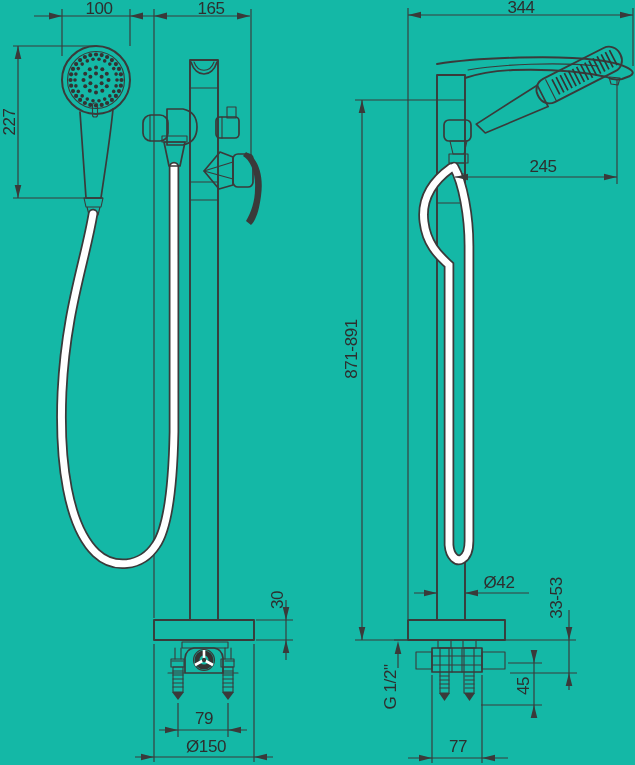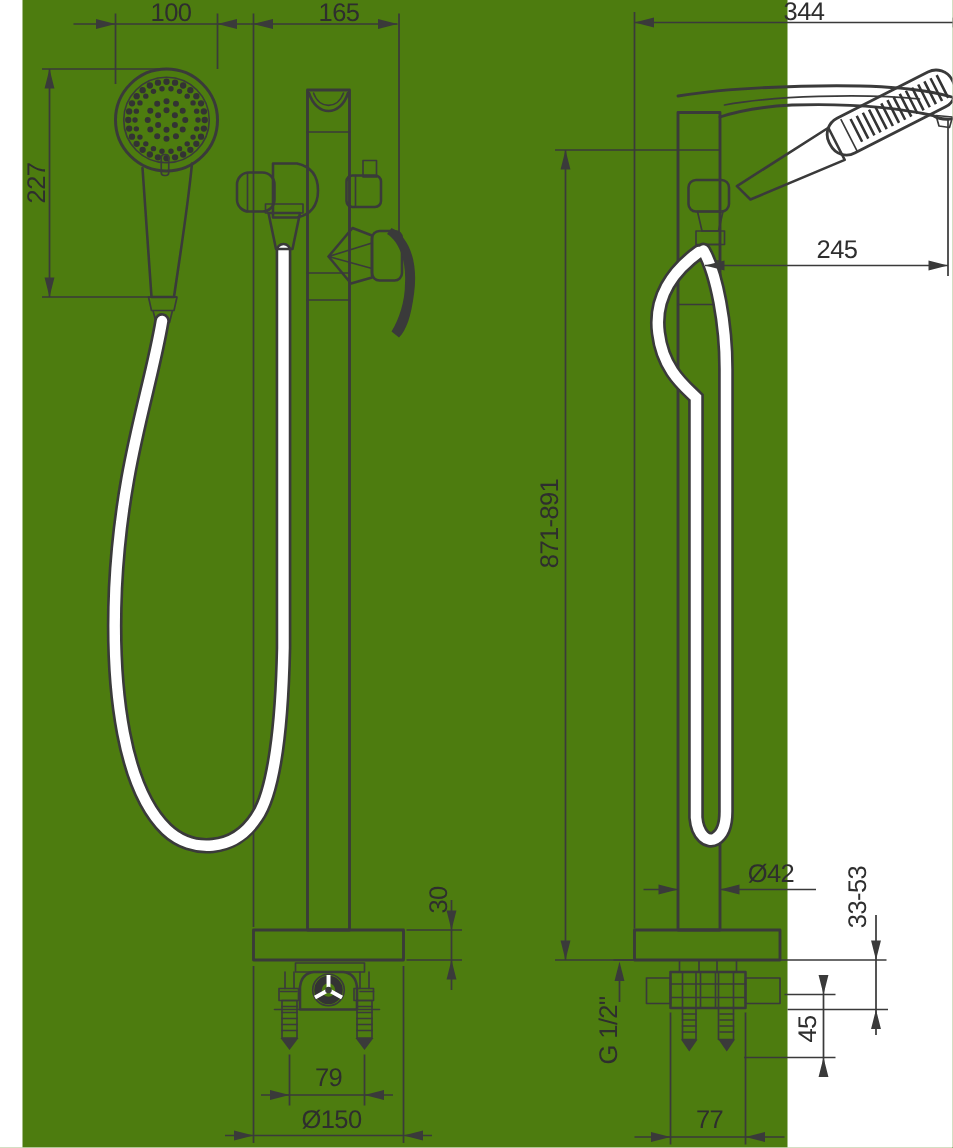--- a/index.html
+++ b/index.html
@@ -1,17 +1,17 @@
 <!DOCTYPE html>
 <html><head>
 <meta charset="utf-8">
 <style>
   :root { --line:#3a3a3a; --txt:#2e2e2e; }
   html,body { margin:0; padding:0; background:#ffffff; }
-  .canvas { width:510px; height:765px; background:#4d7c0f; position:relative;margin-left:15px; }
+  .canvas { width:635px; height:765px; background:#14b8a6; position:relative; }
   svg { display:block; }
   .ln   { fill:none; stroke:var(--line); stroke-width:1.7; stroke-linecap:round; stroke-linejoin:round; }
   .th   { fill:none; stroke:var(--line); stroke-width:1.1; stroke-linecap:round; stroke-linejoin:round; }
   .dim  { fill:none; stroke:var(--line); stroke-width:1.15; }
   .arr  { fill:var(--line); stroke:none; }
   .dark { fill:var(--line); stroke:none; }
   .hoseO{ fill:none; stroke:var(--line); stroke-width:10.5; stroke-linecap:round; }
   .hoseI{ fill:none; stroke:#ffffff; stroke-width:7; stroke-linecap:round; }
   .hatch{ fill:#333; stroke:none; }
   text  { fill:var(--txt); font-family:"Liberation Sans", sans-serif; font-size:17px; letter-spacing:-0.4px; }

